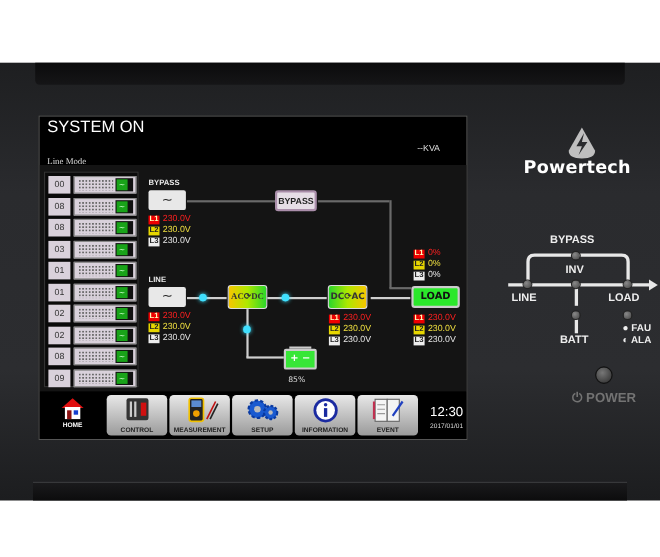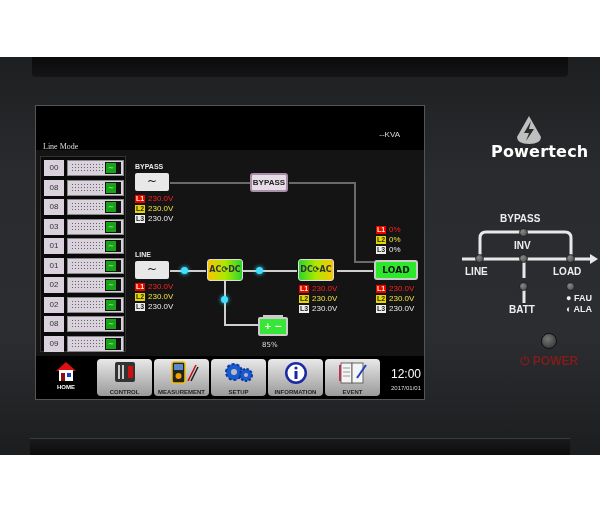--- a/index.html
+++ b/index.html
@@ -23,53 +23,54 @@
 .srcbox{position:absolute;width:34px;height:18px;background:#e8e8e8;border-radius:2px;color:#222;font-size:12px;text-align:center;line-height:16px;}
 .phase{position:absolute;font-size:8px;line-height:10px;font-family:"Liberation Sans",sans-serif;white-space:nowrap;}
 .phase i{display:inline-block;font-style:normal;width:10px;height:8px;font-size:7px;line-height:8px;text-align:center;margin-right:3px;font-weight:bold;}
 .r{color:#ff2020;} .r i{background:#e00;color:#ffb;}
 .y{color:#f0e040;} .y i{background:#e6d600;color:#222;}
 .w{color:#e8e8e8;} .w i{background:#eee;color:#222;}
 .line{position:absolute;background:#cfcfcf;}
 .lineg{position:absolute;background:#6a6a6a;}
 .dot{position:absolute;width:7px;height:7px;border-radius:50%;background:#3fe0ff;box-shadow:0 0 4px #3fe0ff;}
 .conv{position:absolute;width:36px;height:22px;border:1px solid #ddd;border-radius:3px;font-size:8px;font-weight:bold;color:#333;text-align:center;line-height:20px;}
-.acdc{background:linear-gradient(90deg,#f7c600 0%,#aee800 50%,#2bd62b 100%);}
+.acdc{background:linear-gradient(90deg,#f7c600 0%,#aee800 50%,#2bd62b 100%);font-family:Liberation Serif, serif;}
 .dcac{background:linear-gradient(90deg,#2bd62b 0%,#aee800 50%,#f7c600 100%);}
 .bypassbox{position:absolute;width:38px;height:19px;background:#e6dde6;border:2px solid #aa8eaa;border-radius:3px;color:#222;font-size:8px;font-weight:bold;text-align:center;line-height:15px;font-family:"Liberation Sans",sans-serif;}
 .loadbox{position:absolute;width:44px;height:20px;background:#2be82b;border:2px solid #ccc;border-radius:3px;color:#111;font-size:9px;font-weight:bold;text-align:center;line-height:16px;}
 .batt{position:absolute;width:30px;height:19px;background:#37e637;border:2px solid #ccc;border-radius:2px;color:#fff;font-size:9px;line-height:15px;text-align:center;font-weight:bold;}
 .batt::before{content:"";position:absolute;left:3px;top:-4px;width:20px;height:3px;border-top:2px solid #ccc;}
 .pct{position:absolute;color:#ddd;font-size:7px;}
 .navbar{position:absolute;left:0;top:250px;width:390px;height:45px;background:#000;}
 .nav-home{position:absolute;left:12px;top:4px;width:36px;height:38px;text-align:center;}
 .nav-home .hicon{position:relative;display:block;margin:0 auto;width:22px;height:22px;}
 .navlbl{display:block;color:#fff;font-size:6px;font-weight:bold;margin-top:2px;font-family:"Liberation Sans",sans-serif;}
 .navbtn{position:absolute;top:3px;width:55px;height:37px;background:linear-gradient(180deg,#e8e8e8,#9a9a9a);border-radius:4px;text-align:center;}
 .navbtn .navlbl{color:#222;position:absolute;bottom:1px;left:0;width:100%;font-size:6px;}
 .navbtn .nicon{position:absolute;left:50%;top:2px;transform:translateX(-50%);}
 .clock{position:absolute;right:5px;top:11px;color:#fff;font-size:12px;text-align:right;font-family:"Liberation Sans",sans-serif;}
 .date{position:absolute;right:5px;top:29px;color:#ddd;font-size:6px;font-family:"Liberation Sans",sans-serif;}
 .logo{position:absolute;left:475px;top:115px;width:125px;}
 .logo-mark{position:absolute;left:40px;top:0;width:28px;height:30px;}
-.logo-text{position:absolute;left:16px;top:27px;color:#fff;font-size:16px;font-weight:bold;font-family:"DejaVu Sans",sans-serif;letter-spacing:0.2px;}
+.logo-text{position:absolute;left:1px;top:27px;color:#fff;font-size:16px;font-weight:bold;font-family:"DejaVu Sans",sans-serif;letter-spacing:0.2px;}
 .mimic{position:absolute;left:0;top:0;width:600px;height:506px;pointer-events:none;}
 .mlbl{position:absolute;color:#eee;font-size:10px;font-weight:bold;font-family:"Liberation Sans",sans-serif;}
 .led{position:absolute;width:9px;height:9px;border-radius:50%;background:radial-gradient(circle at 35% 35%,#888,#444);border:1px solid #222;}
 .power-btn{position:absolute;left:541px;top:333px;width:16px;height:16px;border-radius:50%;background:radial-gradient(circle at 40% 35%,#777,#2a2a2a);border:1px solid #111;}
-.power-lbl{position:absolute;left:520px;top:354px;color:#7f1d1d;font-size:12px;font-weight:bold;font-family:"Liberation Sans",sans-serif;}
+.power-lbl{position:absolute;left:520px;top:354px;color:#737373;font-size:12px;font-weight:bold;font-family:"Liberation Sans",sans-serif;}
 </style>
 </head>
 <body>
 
 <div class="device"></div>
 <div class="lip-top"></div>
 <div class="lip-bot"></div>
 
 <div class="screen">
+  <div class="title">SYSTEM ON</div>
   <div class="mode">Line Mode</div>
   <div class="kva">--KVA</div>
 
   <div class="panel"></div>
 
   <div class="modules">
     <div class="mod" style="top:3px">
         <div class="mod-id">00</div>
         <div class="mod-body">
           <div class="mod-ok">
@@ -250,21 +251,21 @@
         <rect x="3" y="2" width="11" height="20" fill="#f4f4f4" stroke="#666"></rect>
         <rect x="14" y="2" width="11" height="20" fill="#f4f4f4" stroke="#666"></rect>
         <rect x="1" y="4" width="2" height="16" fill="#c03050"></rect>
         <line x1="5" y1="7" x2="12" y2="7" stroke="#999"></line>
           <line x1="5" y1="11" x2="12" y2="11" stroke="#999"></line>
           <line x1="5" y1="15" x2="12" y2="15" stroke="#999"></line>
         <line x1="19" y1="17" x2="28" y2="4" stroke="#2040c0" stroke-width="2"></line>
       </svg>
       <span class="navlbl">EVENT</span>
     </div>
-    <div class="clock">12:00</div>
+    <div class="clock">12:30</div>
     <div class="date">2017/01/01</div>
   </div>
 </div>
 
 <div class="logo">
   <svg class="logo-mark" viewBox="0 0 28 30">
     <path d="M14 1 L26 22 Q26 29 14 29 Q2 29 2 22 Z" fill="#bfbfbf"></path>
     <path d="M16 6 L9 18 L14 18 L11 26 L19 14 L14 14 Z" fill="#2a2b2e"></path>
   </svg>
   <div class="logo-text">Powertech</div>

